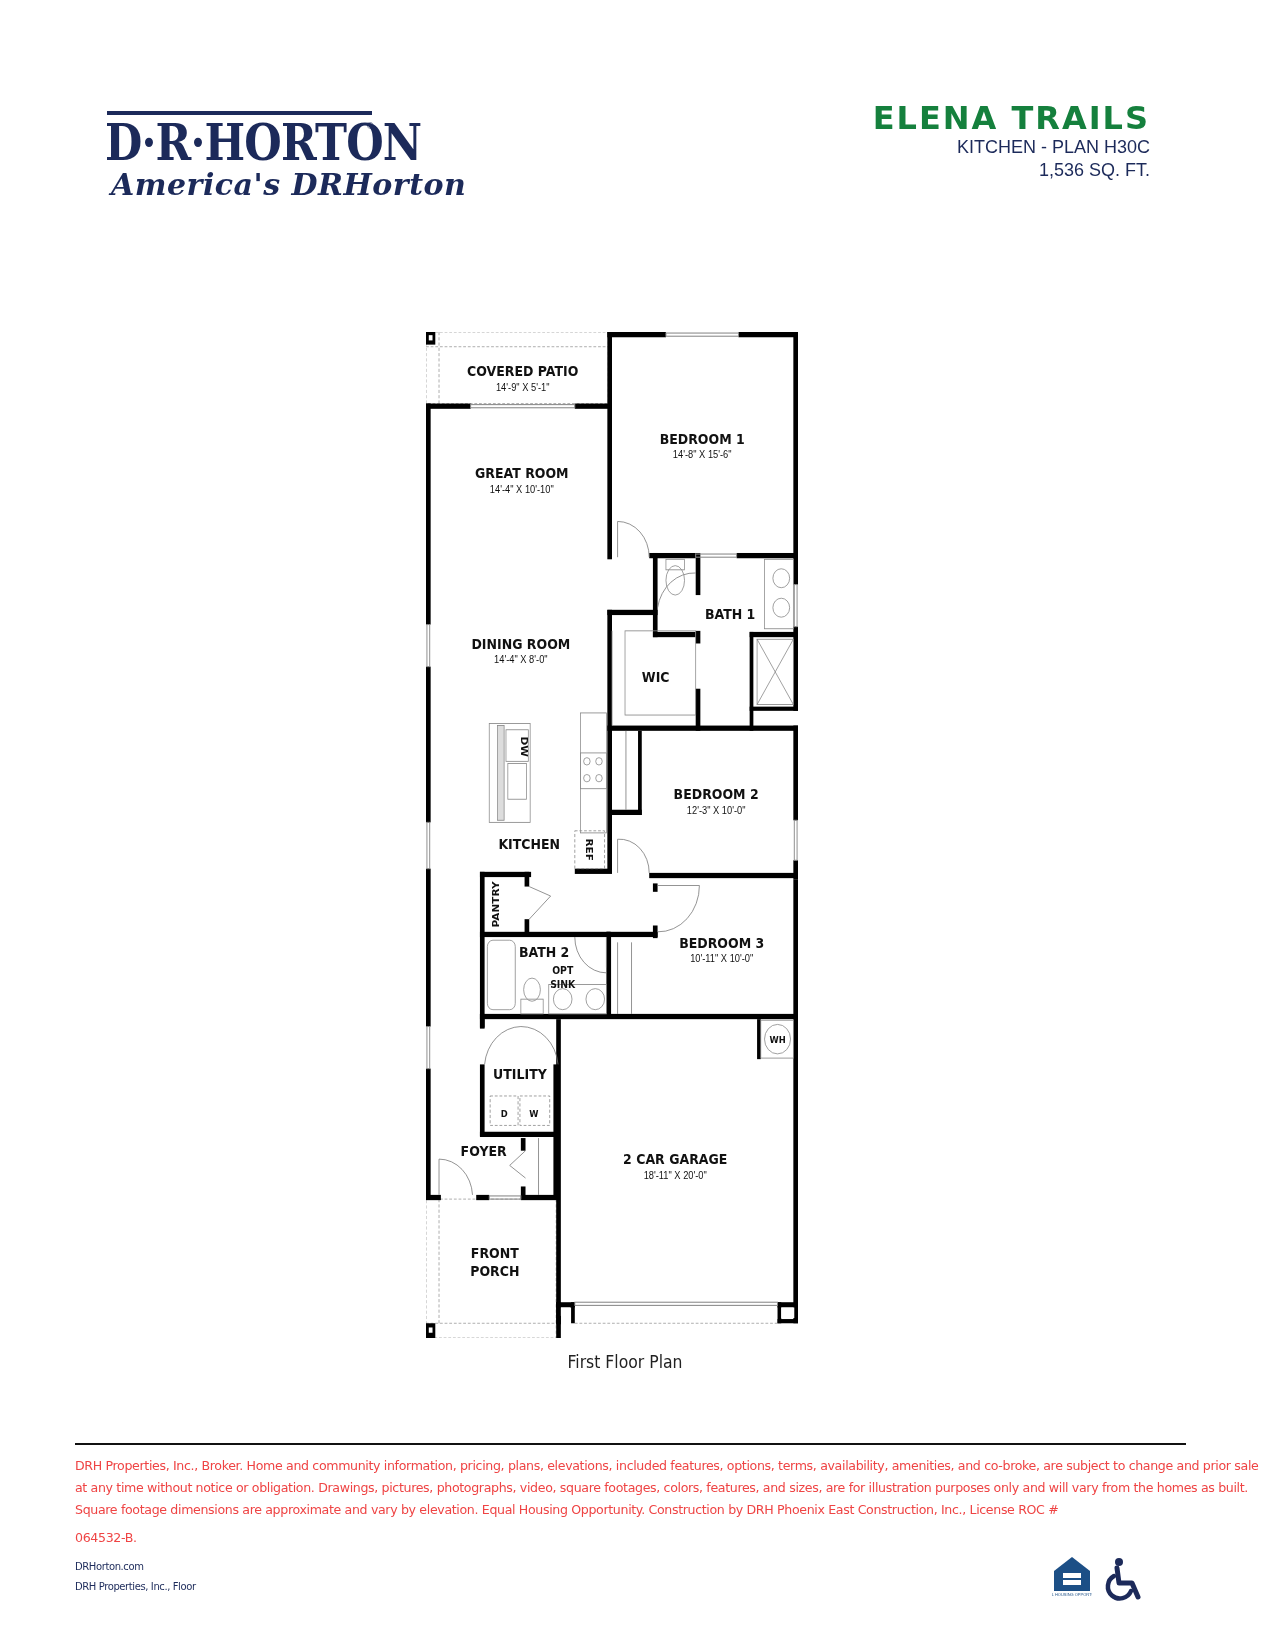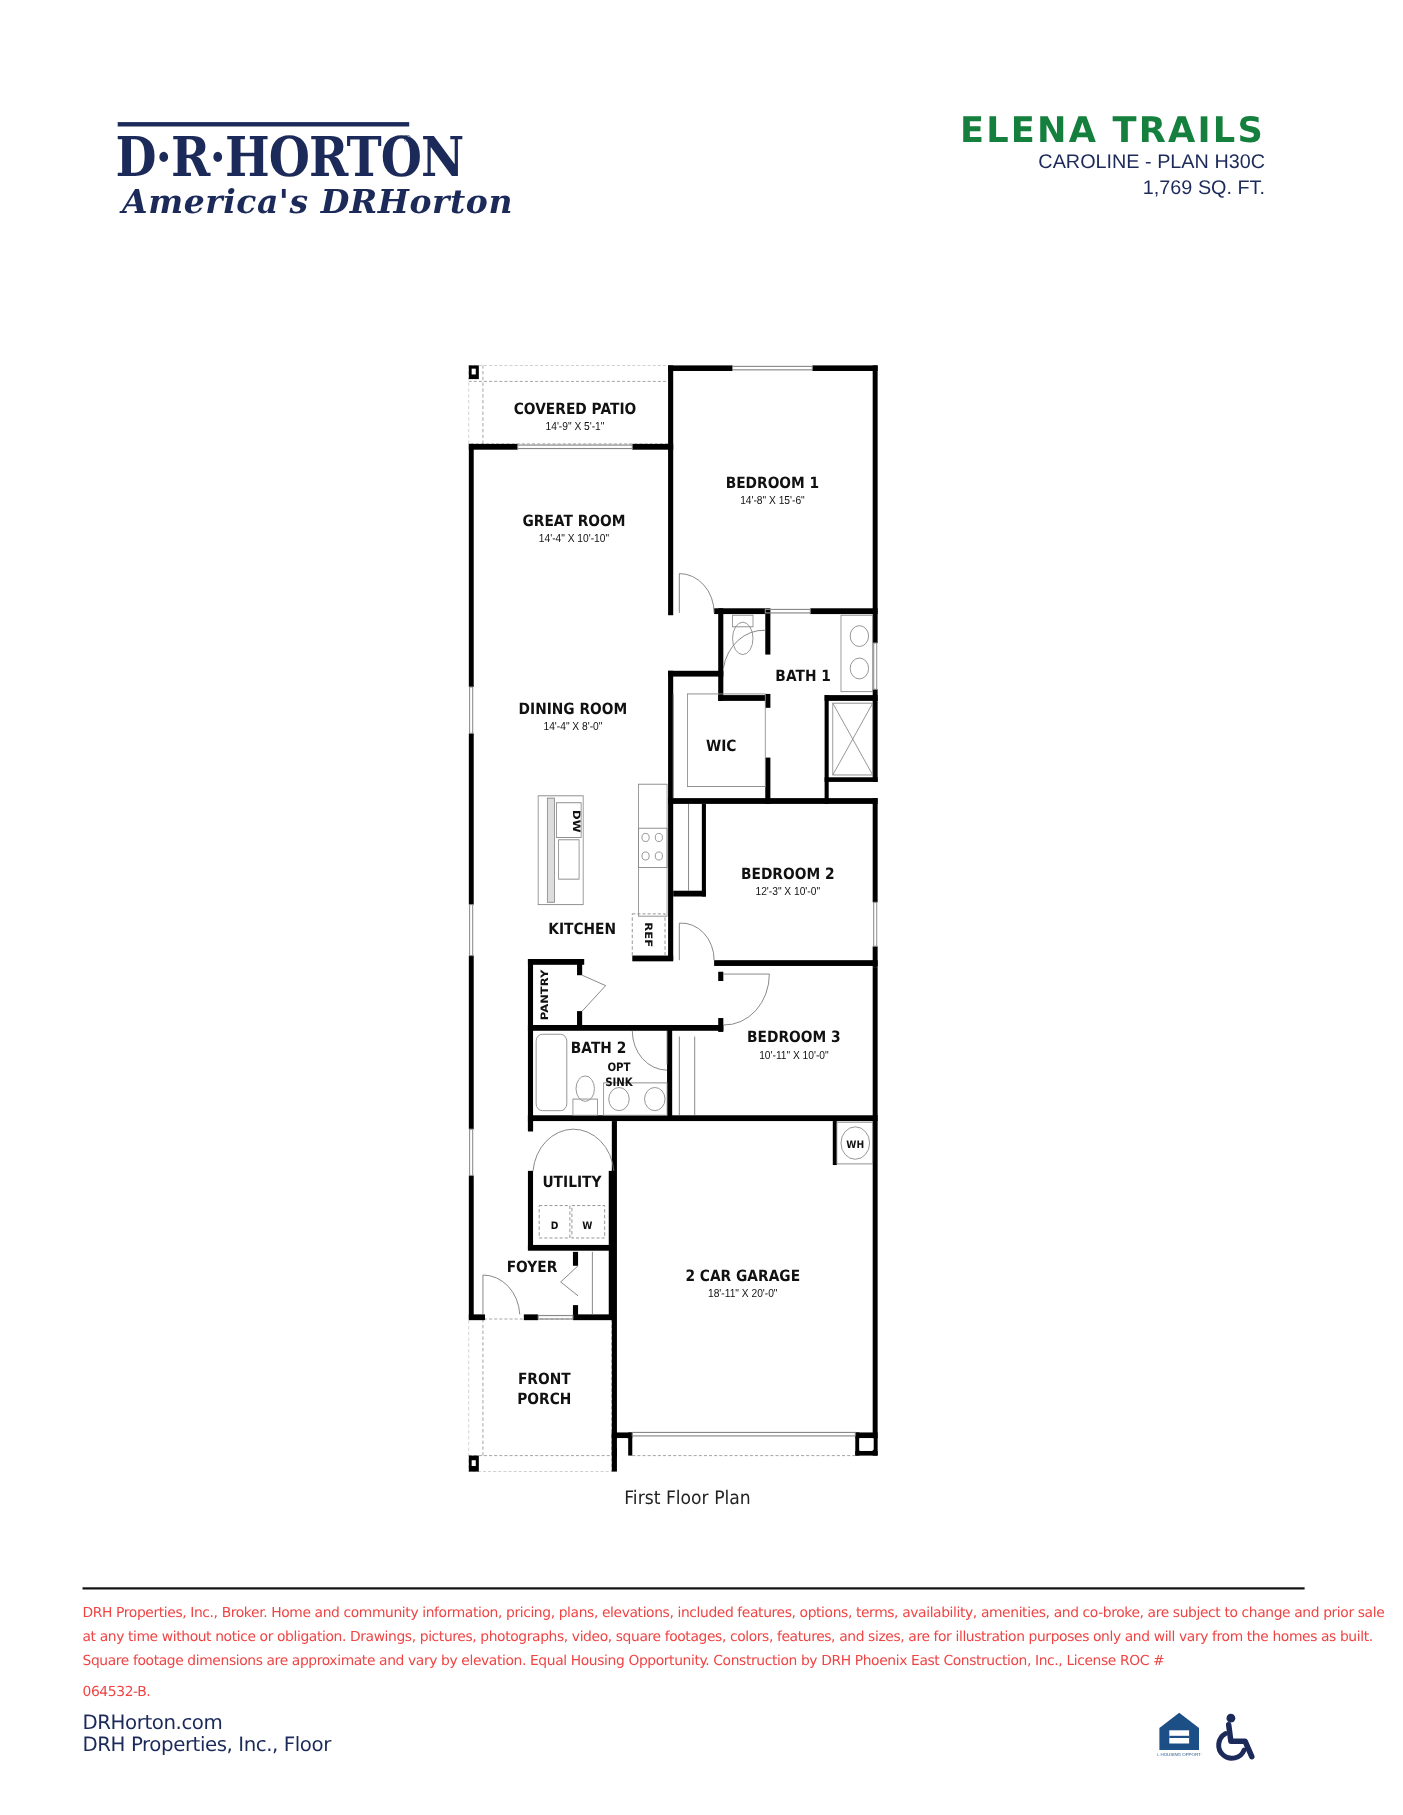--- a/index.html
+++ b/index.html
@@ -24,38 +24,38 @@
   .rl { font-family:"DejaVu Sans", sans-serif; font-weight:bold; font-size:13.5px; fill:#111; text-anchor:middle; }
   .rd { font-family:"Liberation Sans", sans-serif; font-size:10px; fill:#111; text-anchor:middle; }
   .rs { font-family:"DejaVu Sans", sans-serif; font-weight:bold; font-size:10px; fill:#111; text-anchor:middle; }
 
   #plan-caption { left:0; width:1250px; top:1352px; text-align:center; font-family:"DejaVu Sans", sans-serif; font-size:17px; color:#222; transform:scaleX(0.92); }
 
   
   #footer-rule { left:75px; top:1443px; width:1111px; height:2px; background:#111; }
   #disclaimer { left:75px; top:1455px; width:1190px; font-family:"DejaVu Sans", sans-serif; font-size:12.6px; line-height:22px; color:#ef4444; letter-spacing:-0.35px; }
   #disclaimer .license { margin-top:6px; display:block; }
-  #contact { left:75px; top:1557px; font-family:"DejaVu Sans", sans-serif; font-size:18px; line-height:20px; color:#1c2a5a; letter-spacing:-0.4px; }
+  #contact { left:75px; top:1557px; font-family:"DejaVu Sans", sans-serif; font-size:10px; line-height:20px; color:#1c2a5a; letter-spacing:-0.4px; }
   #eho-icon { left:1052px; top:1555px; width:40px; height:48px; }
   #access-icon { left:1102px; top:1557px; width:46px; height:46px; }
 </style>
 </head>
 <body>
 
 <div id="logo" class="abs">
   <div class="rule"></div>
   <div class="brand">D·R·HORTON</div>
   <div class="reg">®</div>
   <div class="tag">America's DRHorton</div>
 </div>
 
 <div id="community" class="abs">
   <div class="name">ELENA TRAILS</div>
-  <div class="plan">CAROLINE - PLAN H30C</div>
-  <div class="sqft">1,769 SQ. FT.</div>
+  <div class="plan">KITCHEN - PLAN H30C</div>
+  <div class="sqft">1,536 SQ. FT.</div>
 </div>
 
 <div id="plan" class="abs">
 <svg viewBox="406 316 400 956" preserveAspectRatio="none" xmlns="http://www.w3.org/2000/svg">
   <g fill="none" stroke="#999" stroke-width="0.8" stroke-dasharray="3,2">
 
     <rect x="406" y="316" width="196" height="68"></rect>
     <line x1="420" y1="316" x2="420" y2="384"></line>
     <line x1="406" y1="330" x2="602" y2="330"></line>
 

